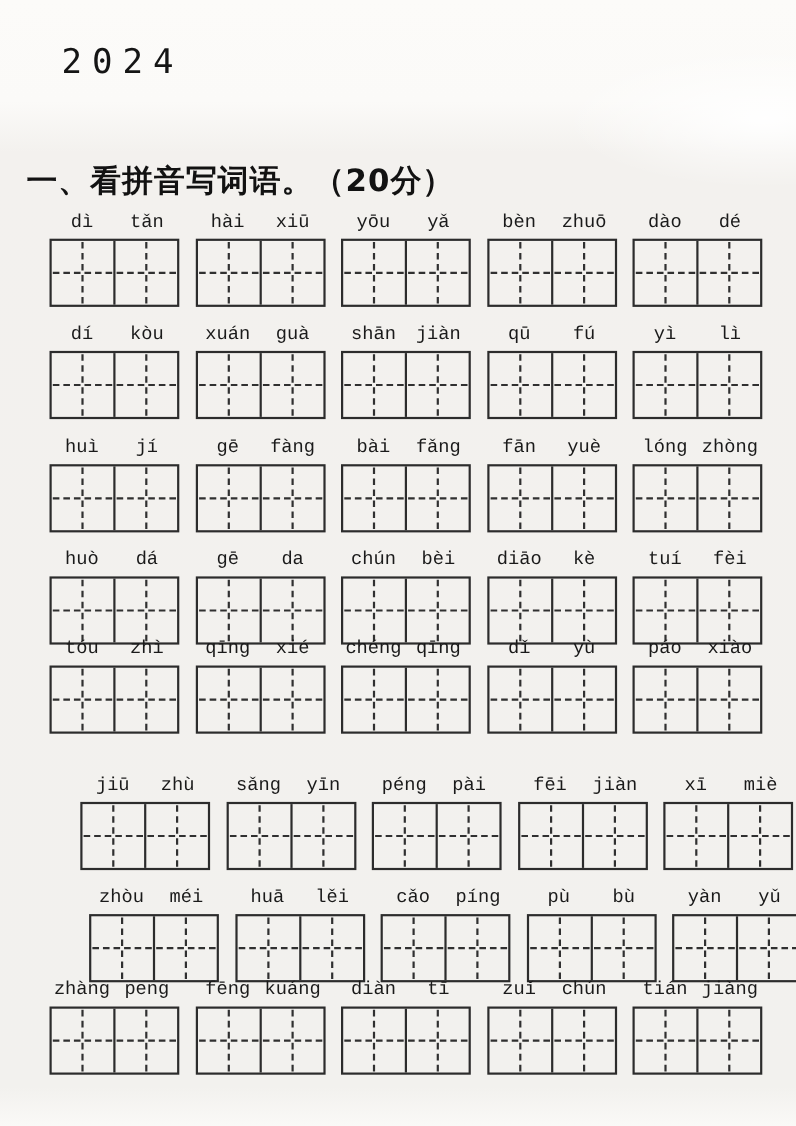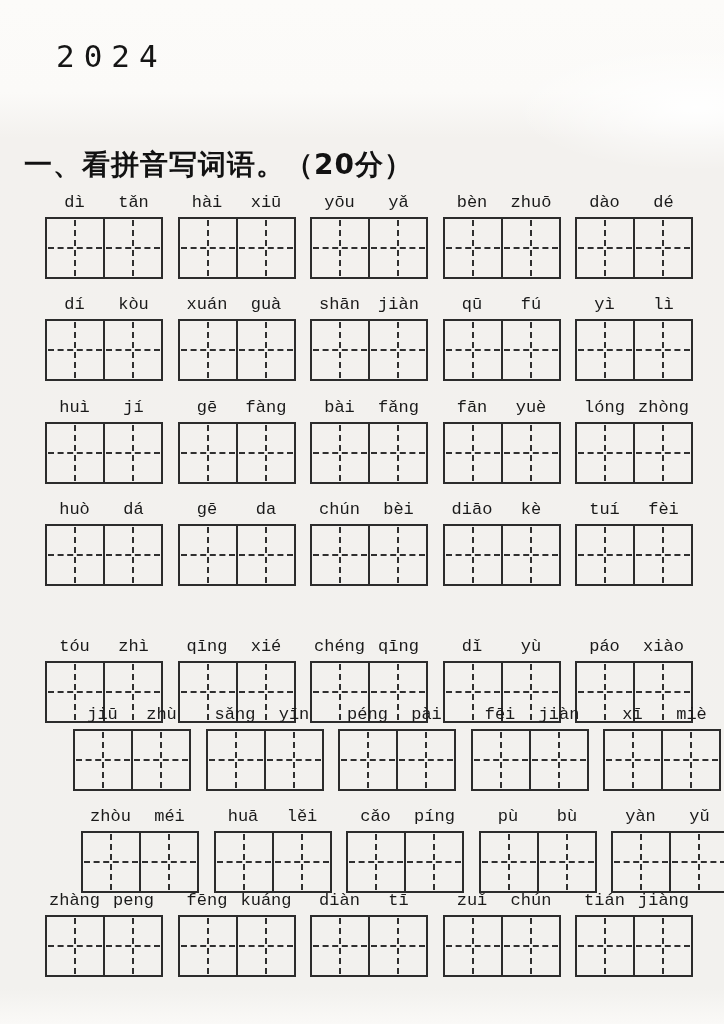--- a/index.html
+++ b/index.html
@@ -418,21 +418,21 @@
               <div class="vguide"></div>
               <div class="hguide"></div>
             </div>
             <div class="cell">
               <div class="vguide"></div>
               <div class="hguide"></div>
             </div>
           </div>
         </div>
       </div>
-      <div class="row" style="top: 636px;">
+      <div class="row" style="top: 580px;">
         <div class="group">
           <div class="pinyin">
             <span>tóu</span>
             <span>zhì</span>
           </div>
           <div class="grid">
             <div class="cell">
               <div class="vguide"></div>
               <div class="hguide"></div>
             </div>

